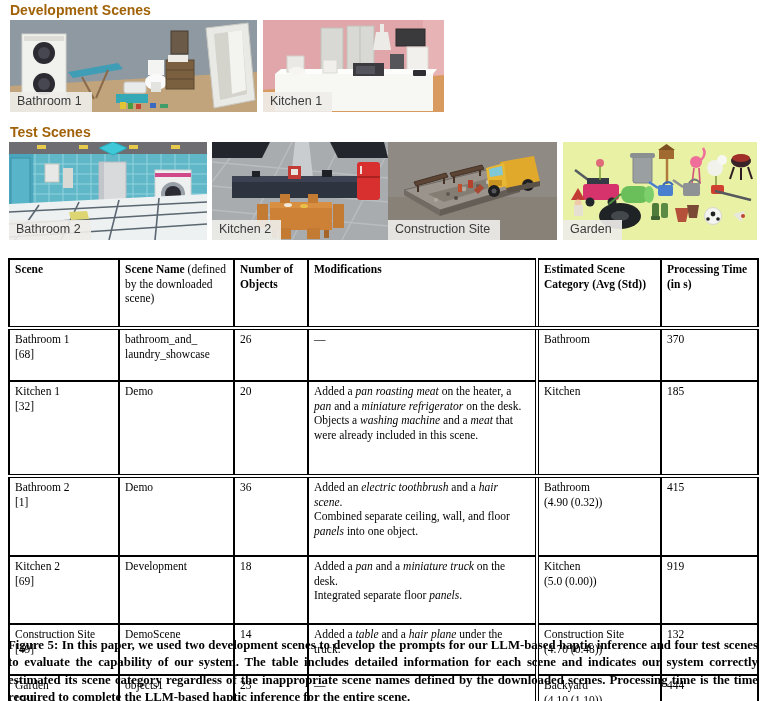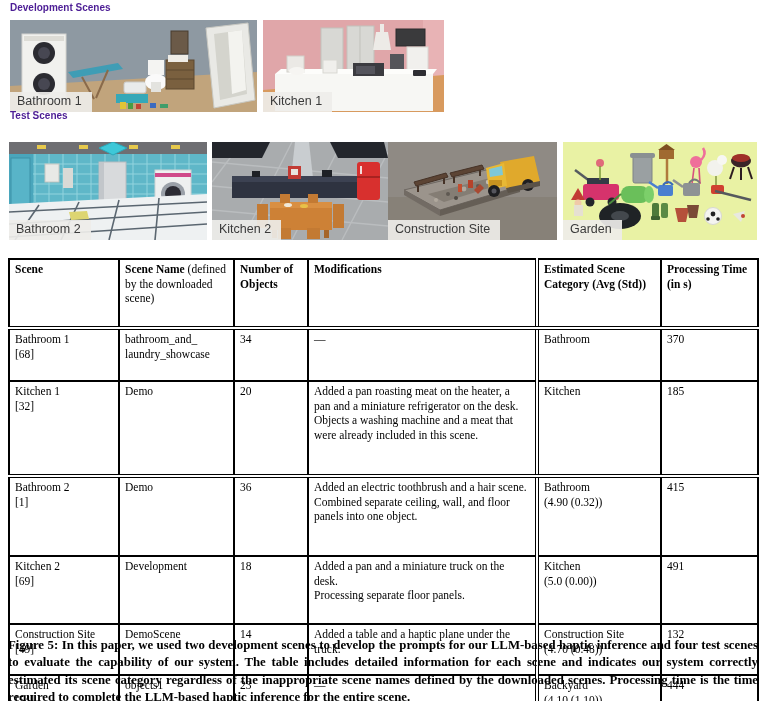--- a/index.html
+++ b/index.html
@@ -1,22 +1,22 @@
 <!DOCTYPE html>
 <html><head>
 <meta charset="utf-8">
 <style>
   html,body{margin:0;padding:0;background:#ffffff;}
   body{width:762px;height:701px;position:relative;overflow:hidden;
        font-family:"Liberation Serif",serif;color:#000;}
 
   .sec-heading{position:absolute;left:10px;font-family:"Liberation Sans",sans-serif;
-       font-weight:bold;font-size:10px;color:#4c1d95;}
+       font-weight:bold;font-size:14px;color:#a16207;}
   #dev-heading{top:2px;}
-  #test-heading{top:110px;}
+  #test-heading{top:124px;}
 
   .scene{position:absolute;overflow:hidden;background:#888;}
   .scene svg{display:block;}
   .scene-label{position:absolute;left:0;bottom:0;background:rgba(238,237,233,0.92);
        color:#3a3a3a;font-family:"Liberation Sans",sans-serif;font-size:12.5px;
        padding:2px 10px 3px 7px;line-height:15px;}
 
   #scene-b1{left:10px;top:20px;width:247px;height:92px;}
   #scene-k1{left:263px;top:20px;width:181px;height:92px;}
   #scene-b2{left:9px;top:142px;width:198px;height:98px;}
@@ -33,21 +33,21 @@
   #data-table tbody tr:nth-child(2) td{border-bottom:4px double #000;}
   #data-table tbody tr:nth-child(1) td{height:36px;}
   #data-table tbody tr:nth-child(2) td{height:78px;}
   #data-table tbody tr:nth-child(3) td{height:63px;}
   #data-table tbody tr:nth-child(4) td{height:52px;}
   #data-table tbody tr:nth-child(5) td{height:35px;}
   #data-table tbody tr:nth-child(6) td{height:33px;}
   .hb{font-weight:bold;}
   .hn{font-weight:normal;}
   .pre{white-space:pre-line;}
-  .it{}
+  .it{font-style:italic;}
 
   #caption{position:absolute;left:8px;top:624px;width:750px;font-weight:bold;
        font-size:12.8px;line-height:17.4px;text-align:justify;}
 </style>
 </head>
 <body>
 
 <div class="sec-heading" id="dev-heading">Development Scenes</div>
 
 <figure class="scene" id="scene-b1" style="margin:0;">
@@ -317,21 +317,21 @@
         <th><span class="hb">Estimated Scene Category (Avg (Std))</span></th>
         <th><span class="hb">Processing Time (in s)</span></th>
       </tr>
   </thead>
   <tbody>
       <tr>
         <td class="pre">Bathroom 1
 [68]</td>
         <td class="pre">bathroom_and_
 laundry_showcase</td>
-        <td>34</td>
+        <td>26</td>
         <td>
           <div><span>—</span></div>
         </td>
         <td class="pre">Bathroom</td>
         <td>370</td>
       </tr>
       <tr>
         <td class="pre">Kitchen 1
 [32]</td>
         <td class="pre">Demo</td>
@@ -356,33 +356,33 @@
 (4.90 (0.32))</td>
         <td>415</td>
       </tr>
       <tr>
         <td class="pre">Kitchen 2
 [69]</td>
         <td class="pre">Development</td>
         <td>18</td>
         <td>
           <div><span>Added a </span><span class="it">pan</span><span> and a </span><span class="it">miniature truck</span><span> on the desk.</span></div>
-          <div><span>Processing separate floor </span><span class="it">panels</span><span>.</span></div>
+          <div><span>Integrated separate floor </span><span class="it">panels</span><span>.</span></div>
         </td>
         <td class="pre">Kitchen
 (5.0 (0.00))</td>
-        <td>491</td>
+        <td>919</td>
       </tr>
       <tr>
         <td class="pre">Construction Site
 [49]</td>
         <td class="pre">DemoScene</td>
         <td>14</td>
         <td>
-          <div><span>Added a </span><span class="it">table</span><span> and a </span><span class="it">haptic plane</span><span> under the truck.</span></div>
+          <div><span>Added a </span><span class="it">table</span><span> and a </span><span class="it">hair plane</span><span> under the truck.</span></div>
         </td>
         <td class="pre">Construction Site
 (4.70 (0.48))</td>
         <td>132</td>
       </tr>
       <tr>
         <td class="pre">Garden
 [54]</td>
         <td class="pre">objects1</td>
         <td>23</td>

